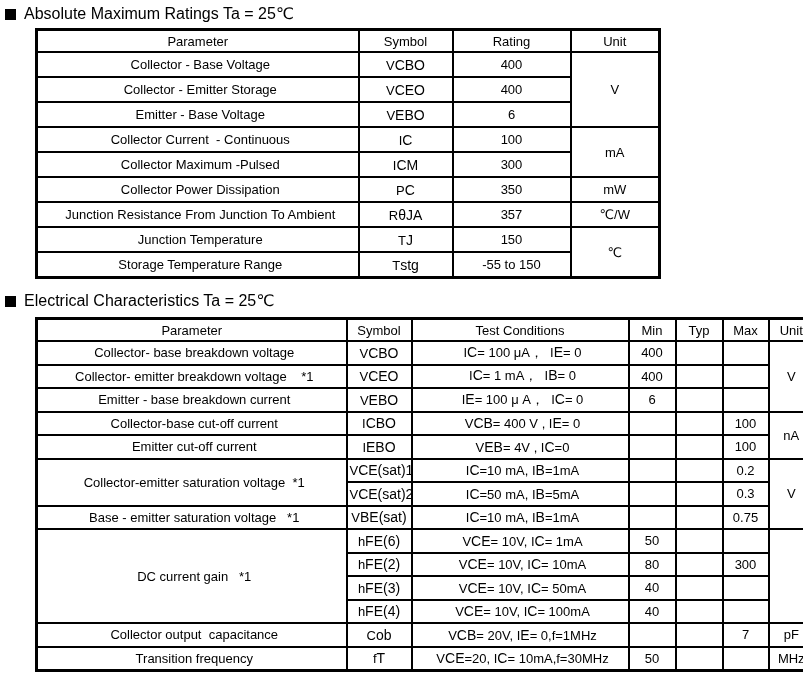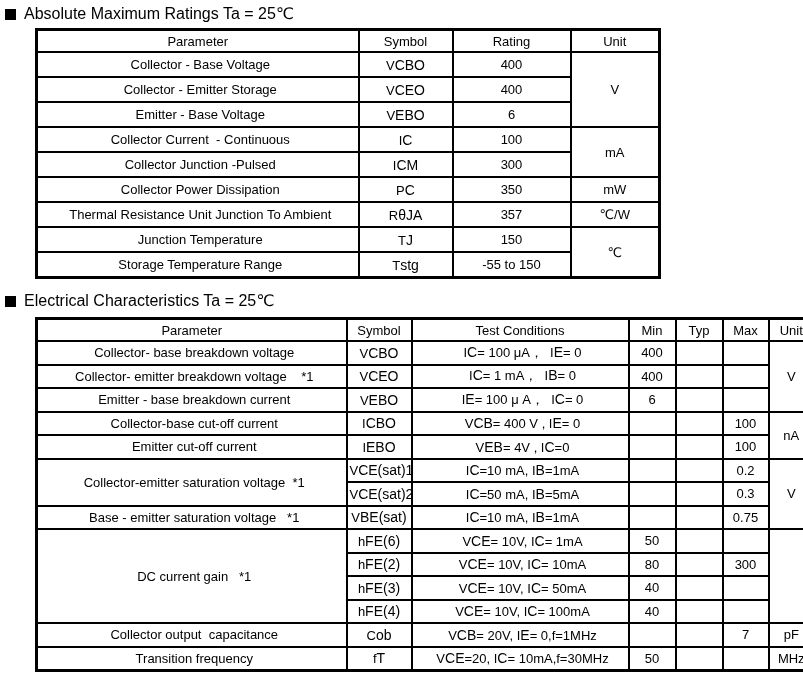--- a/index.html
+++ b/index.html
@@ -83,32 +83,32 @@
           <td>V<span class="ss">EBO</span></td>
           <td>6</td>
         </tr>
         <tr>
           <td class="left">Collector Current&nbsp; - Continuous</td>
           <td>I<span class="ss">C</span></td>
           <td>100</td>
           <td rowspan="2">mA</td>
         </tr>
         <tr>
-          <td class="left">Collector Junction -Pulsed</td>
+          <td class="left">Collector Maximum -Pulsed</td>
           <td>I<span class="ss">CM</span></td>
           <td>300</td>
         </tr>
         <tr>
           <td class="left">Collector Power Dissipation</td>
           <td>P<span class="ss">C</span></td>
           <td>350</td>
           <td>mW</td>
         </tr>
         <tr>
-          <td class="left">Thermal Resistance Unit Junction To Ambient</td>
+          <td class="left">Junction Resistance From Junction To Ambient</td>
           <td>R<span class="ss">θJA</span></td>
           <td>357</td>
           <td>℃/W</td>
         </tr>
         <tr>
           <td class="left">Junction Temperature</td>
           <td>T<span class="ss">J</span></td>
           <td>150</td>
           <td rowspan="2">℃</td>
         </tr>

